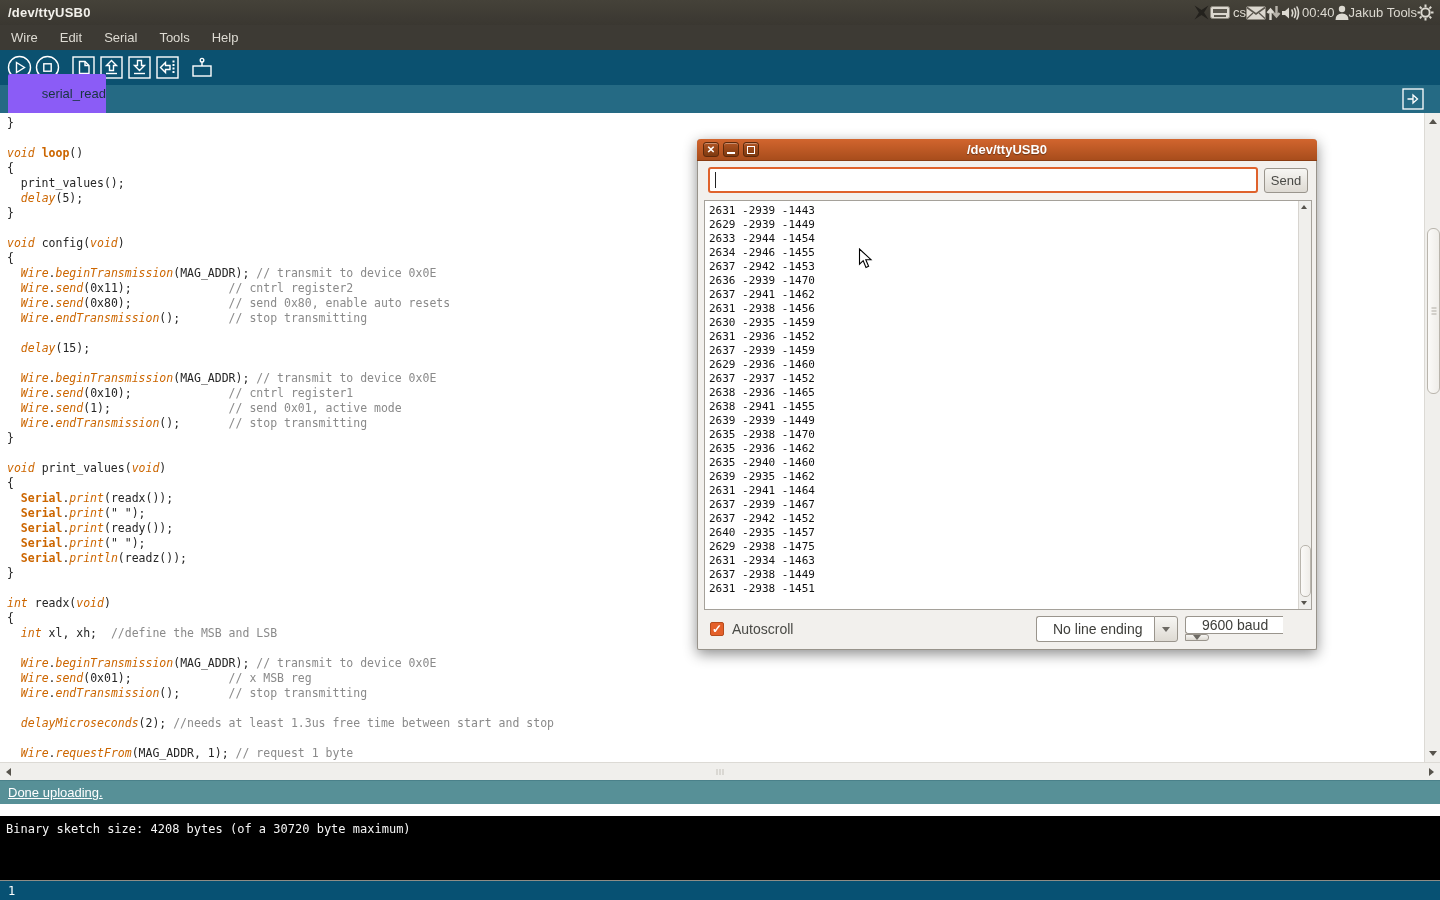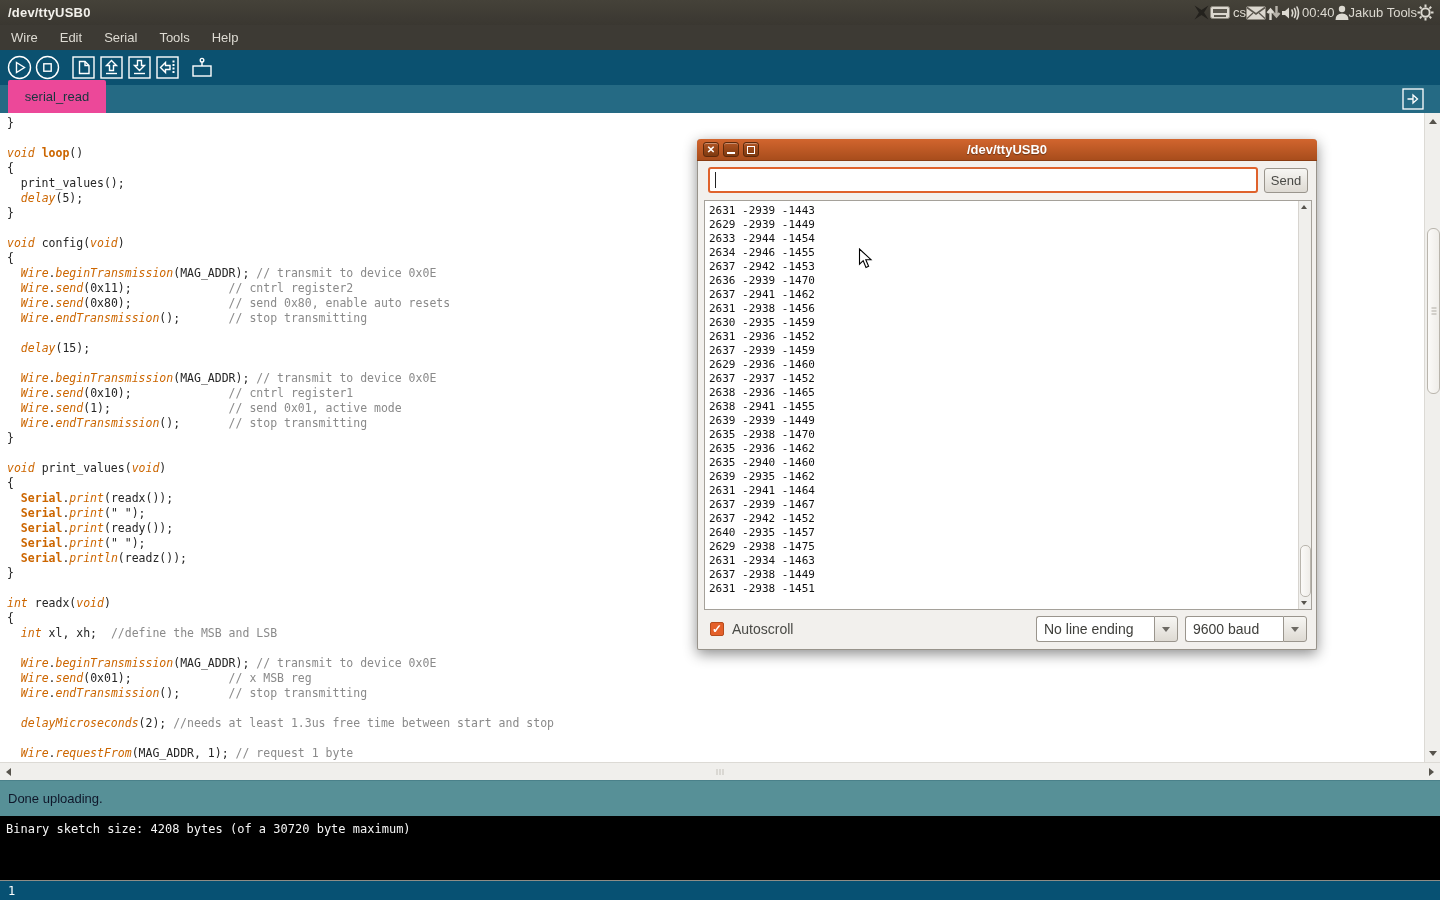--- a/index.html
+++ b/index.html
@@ -32,23 +32,23 @@
     background:#0b5170;display:flex;align-items:center;padding-left:6px;box-sizing:border-box;
   }
   .tbtn{width:26px;height:26px;display:flex;align-items:center;justify-content:center;margin-right:2px;}
   .tbtn.gap{margin-left:8px;}
   
   .tabbar{
     position:absolute;left:0;top:85px;width:1440px;height:28px;
     background:#256a84;
   }
   .tab{
-    position:absolute;left:8px;bottom:0;width:98px;height:33px;
-    background:#ec4899;color:#17353e;font-size:13px;
-    display:flex;align-items:center;justify-content:center;
+    position:absolute;left:8px;bottom:0;width:98px;height:39px;
+    background:#8b5cf6;color:#17353e;font-size:13px;
+    display:flex;align-items:center;justify-content:flex-end;
     border-radius:2px 2px 0 0;
   }
   .tabmenu{position:absolute;right:16px;top:3px;width:22px;height:22px;display:flex;align-items:center;justify-content:center;}
   
   .editor{
     position:absolute;left:0;top:113px;width:1424px;height:649px;
     background:#ffffff;overflow:hidden;
   }
   .code{
     font-family:"DejaVu Sans Mono", monospace;font-size:11.5px;line-height:15px;
@@ -77,23 +77,23 @@
     position:absolute;left:0;top:762px;width:1440px;height:18px;
     background:#f0efec;border-top:1px solid #dcdad5;box-sizing:border-box;
   }
   .harrow{position:absolute;top:5px;width:0;height:0;border-top:4px solid transparent;border-bottom:4px solid transparent;}
   .harrow.left{border-right:5px solid #56534c;left:6px;}
   .harrow.right{border-left:5px solid #56534c;right:6px;}
   .hgrip{position:absolute;left:50%;top:50%;transform:translate(-50%,-50%);display:flex;gap:2px;}
   .hgrip i{display:block;width:1px;height:6px;background:#c4c1ba;}
   
   .statusbar{
-    position:absolute;left:0;top:780px;width:1440px;height:36px;
+    position:absolute;left:0;top:780px;width:1440px;height:24px;
     background:#579097;border-top:1px solid #4a818a;box-sizing:border-box;
-    color:#0f172a;font-size:13px;display:flex;align-items:center;padding-left:8px;
+    color:#ffffff;font-size:13px;display:flex;align-items:center;padding-left:8px;text-decoration:underline;
   }
   .console{
     position:absolute;left:0;top:816px;width:1440px;height:64px;
     background:#000000;color:#f5f5f5;
     font-family:"DejaVu Sans Mono", monospace;font-size:12px;
     padding:6px 0 0 6px;box-sizing:border-box;
   }
   .bottomstrip{
     position:absolute;left:0;top:880px;width:1440px;height:20px;
     background:#075173;border-top:1px solid #8f8d86;box-sizing:border-box;
@@ -165,31 +165,31 @@
     background:#e4602a;border:1px solid #b64c1d;border-radius:2px;
     color:#ffffff;font-size:12px;font-weight:bold;line-height:13px;text-align:center;box-sizing:border-box;
   }
   .cblabel{position:absolute;left:34px;top:6px;font-size:14px;color:#4a4a46;}
   .combo{
     position:absolute;top:1px;height:26px;display:flex;
   }
   .combo .cfield{
     background:#ffffff;border:1px solid #9a958d;border-right:none;
     border-radius:3px 0 0 3px;box-sizing:border-box;
-    font-size:14px;color:#3e3e3a;display:flex;align-items:center;padding-left:7px;
+    font-size:14px;color:#3e3e3a;display:flex;align-items:center;padding-left:16px;
   }
   .combo .cbtn{
     width:24px;background:linear-gradient(#f7f6f3,#dedad3);
     border:1px solid #9a958d;border-radius:0 3px 3px 0;box-sizing:border-box;
     display:flex;align-items:center;justify-content:center;
   }
   .combo .cbtn b{width:0;height:0;border-left:4px solid transparent;border-right:4px solid transparent;border-top:5px solid #6d6a64;}
   .combo1{left:338px;}
   .combo1 .cfield{width:118px;}
-  .combo2{left:487px;}
+  .combo2{left:487px;flex-direction:column;}
   .combo2 .cfield{width:98px;}
   
   .cursor{position:absolute;left:858px;top:248px;z-index:50;}
 </style>
 </head>
 <body>
 
 <div class="topbar">
   <span class="wtitle">/dev/ttyUSB0</span>
   <div class="tray">

